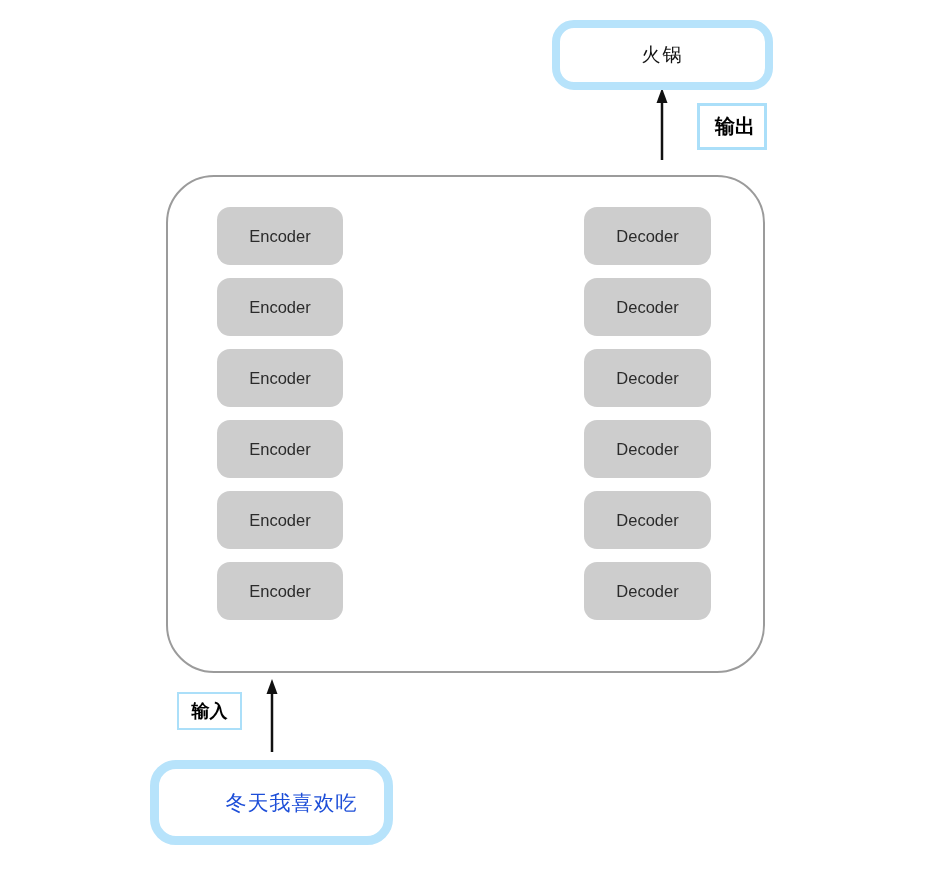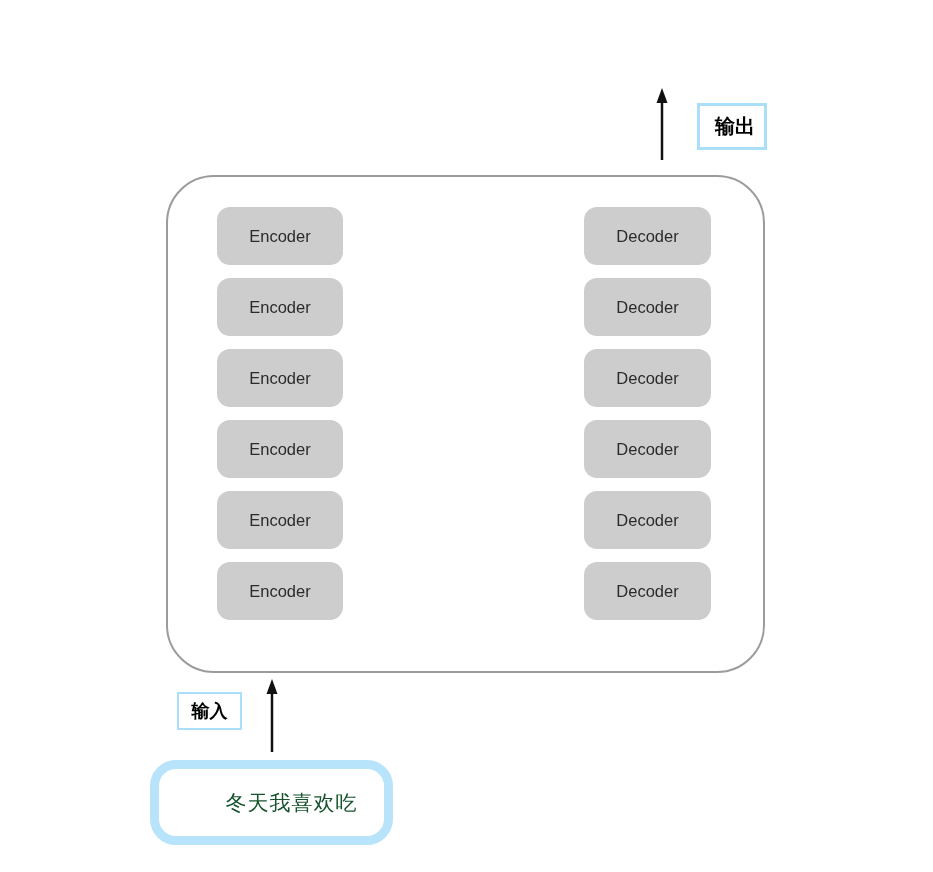--- a/index.html
+++ b/index.html
@@ -99,21 +99,21 @@
     width: 243px; height: 85px;
     box-sizing: border-box;
     background: #ffffff;
     border: 9px solid #b7e3fb;
     border-radius: 26px;
     display: flex;
     align-items: center;
     justify-content: center;
     font-family: Liberation Mono, monospace;
     font-size: 21px;
-    color: #14532d;
+    color: #1d4ed8;
     letter-spacing: 1px;
     padding-left: 40px;
   }
 </style>
 </head>
 <body>
 
 <div class="canvas">
 
   <svg class="arrow-layer" viewBox="0 0 933 872">
@@ -124,20 +124,23 @@
     <g>
       <line x1="416" y1="425" x2="478" y2="425" stroke="#111111" stroke-width="2.5"></line>
       <polygon points="490,425 476,419.5 476,430.5" fill="#111111"></polygon>
     </g>
     <g>
       <line x1="272" y1="752" x2="272" y2="691" stroke="#111111" stroke-width="2.5"></line>
       <polygon points="272,679 266.5,694 277.5,694" fill="#111111"></polygon>
     </g>
   </svg>
 
+  <div class="result-box">
+    <span>火锅</span>
+  </div>
 
   <div class="tag output">
     <span>输出</span>
   </div>
 
   <div class="container">
     <div class="stack encoders">
       <div class="block">Encoder</div>
       <div class="block">Encoder</div>
       <div class="block">Encoder</div>

